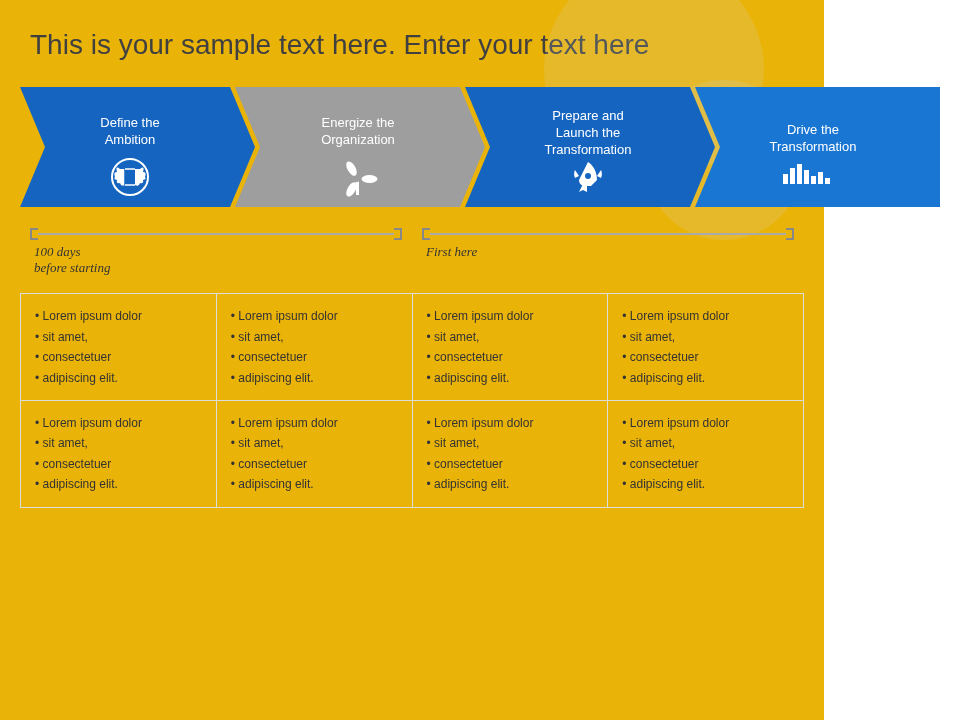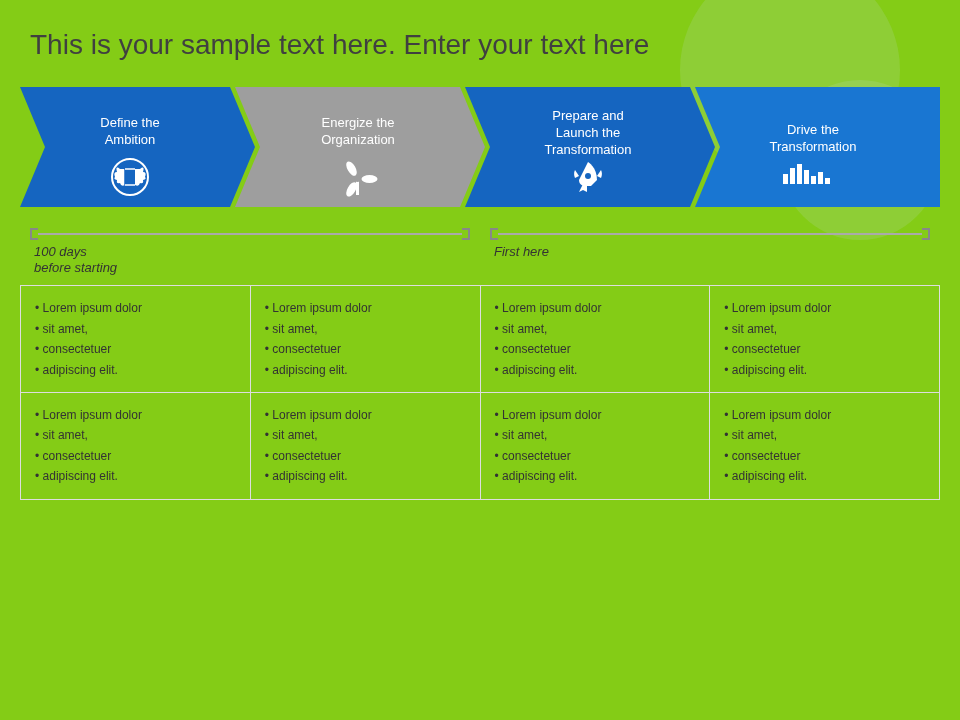--- a/index.html
+++ b/index.html
@@ -5,24 +5,24 @@
     * { margin: 0; padding: 0; box-sizing: border-box; }
     body {
       width: 960px;
       height: 720px;
       background: #ffffff;
       font-family: 'Segoe UI', Arial, sans-serif;
       overflow: hidden;
     }
 
     .page {
-      width: 960px;
+      width: 824px;
       height: 720px;
       position: relative;
-      background: #84cc16;
+      background: #eab308;
     }
 
     
     .header {
       padding: 28px 30px 20px 30px;
     }
     .header-title {
       font-size: 28px;
       color: #404040;
       font-weight: 400;
@@ -34,21 +34,22 @@
       padding: 0 20px;
       position: relative;
       margin-bottom: 0;
     }
 
     
     .timeline-row {
       display: flex;
       padding: 0 20px;
       margin-top: 12px;
-      margin-bottom: 8px;
+      margin-bottom: 16px;
+      font-family: Liberation Serif, serif;
     }
 
     .timeline-item {
       flex: 1;
       display: flex;
       flex-direction: column;
       align-items: flex-start;
       padding-left: 10px;
       padding-right: 10px;
       position: relative;

